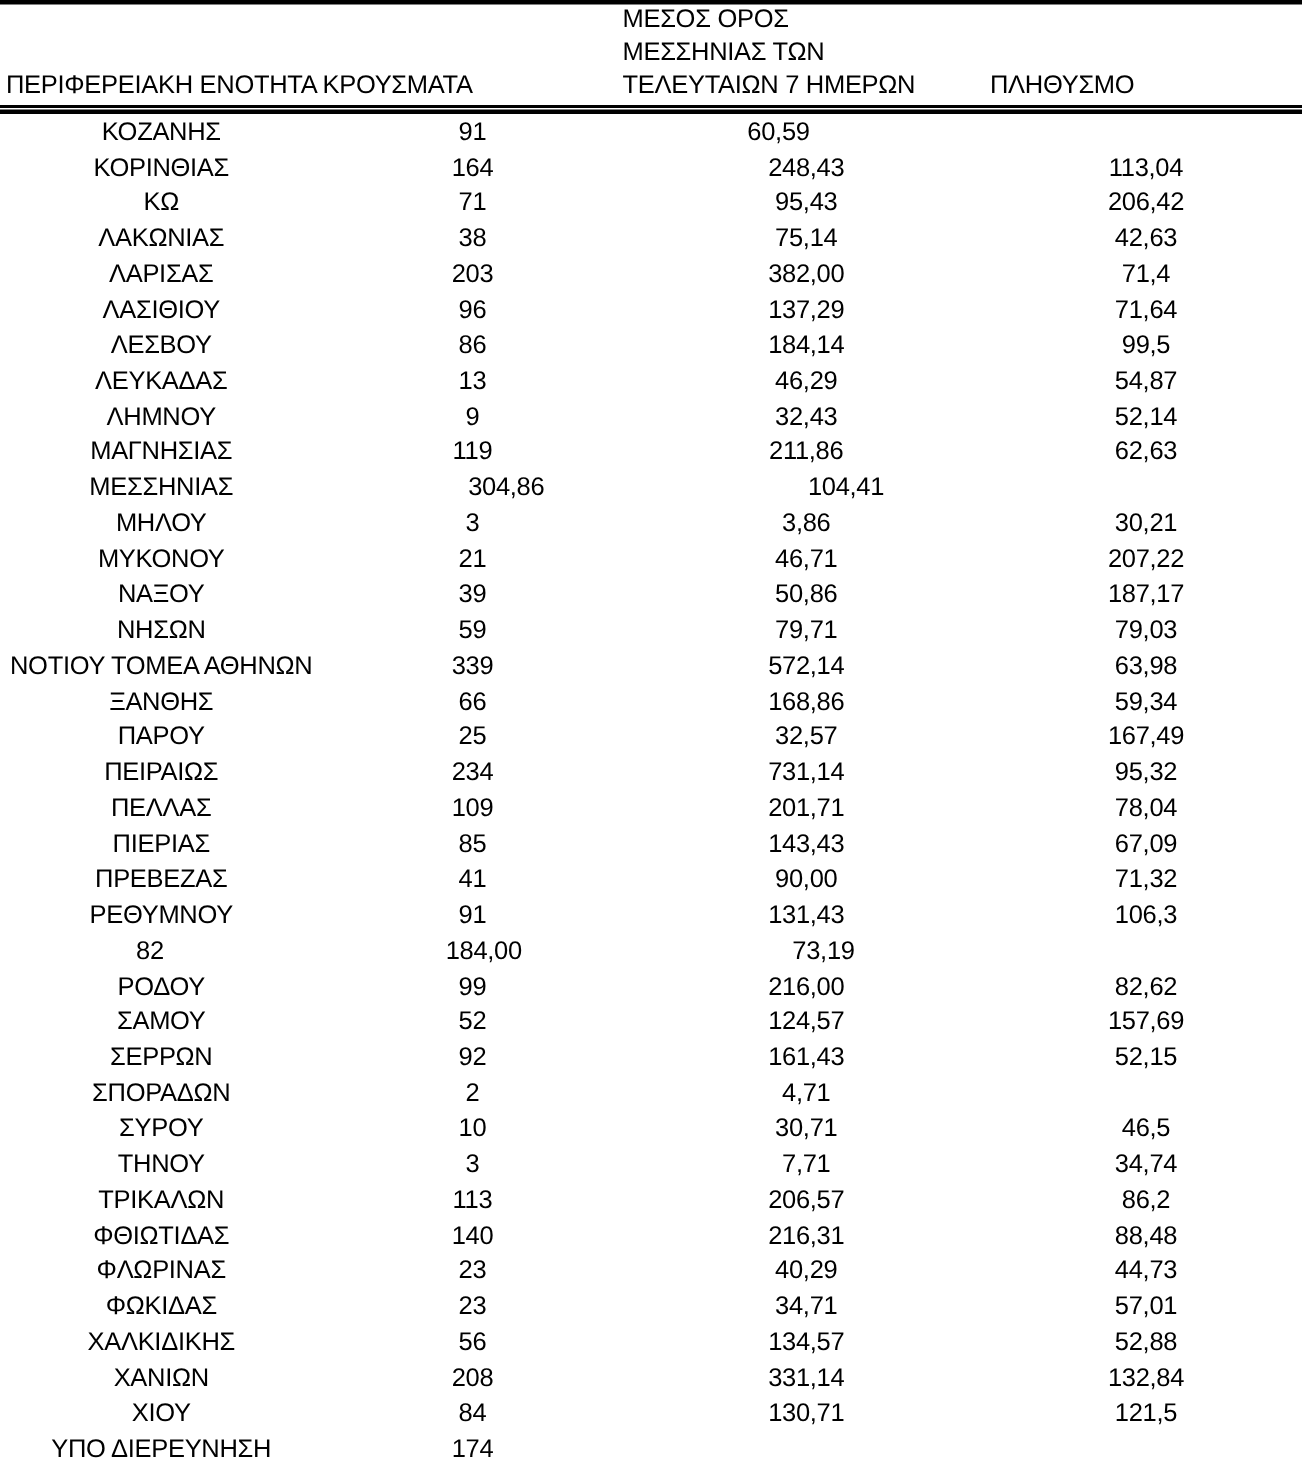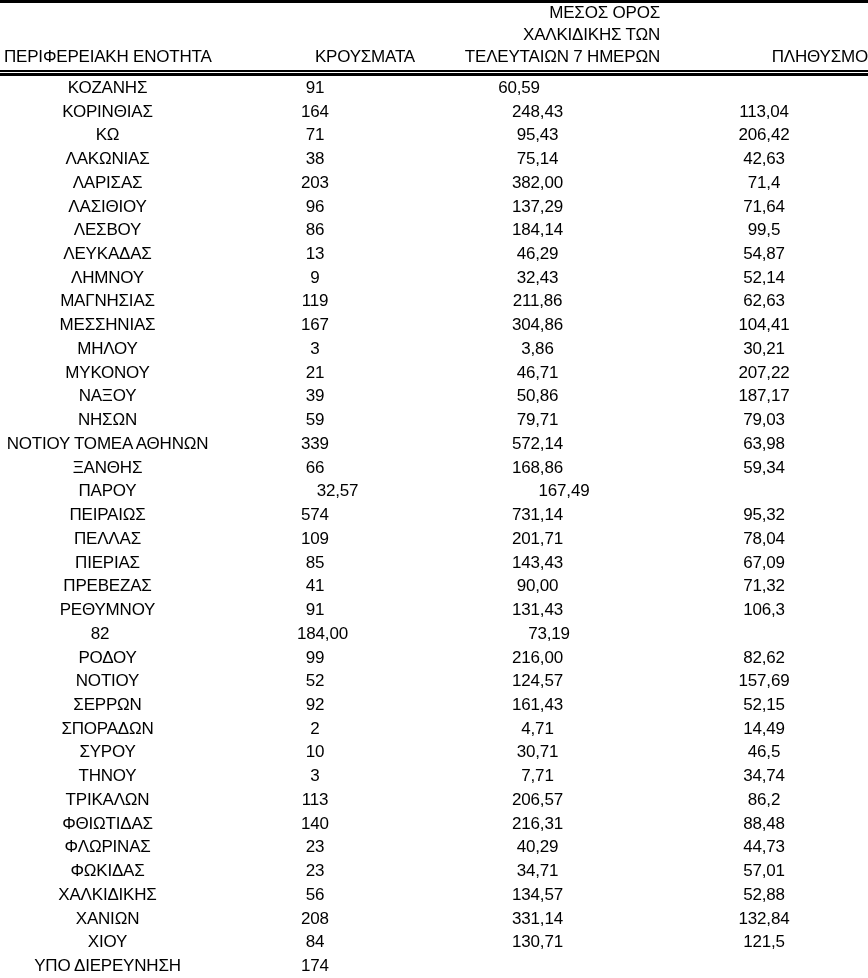--- a/index.html
+++ b/index.html
@@ -31,21 +31,21 @@
   .hcell {
     display: flex;
     flex-direction: column;
     justify-content: flex-end;
     box-sizing: border-box;
     font-size: 17px;
     padding-bottom: 2px;
   }
   .hcell .hline {
     line-height: 22px;
-    text-align: right;
+    text-align: left;
     white-space: nowrap;
   }
   .c0 { width: 215px; }
   .c1 { width: 200px; }
   .c2 { width: 245px; }
   .c3 { width: 208px; gap: 48px; }
   .hcell.c0 { padding-left: 4px; }
   .hcell.c0 .hline { text-align: left; margin-top: 33px; }
   .header-sep .thin {
     width: 868px;
@@ -84,21 +84,21 @@
 
   <div class="thead">
     <div class="hcell c0">
       <div class="hline">ΠΕΡΙΦΕΡΕΙΑΚΗ ΕΝΟΤΗΤΑ</div>
     </div>
     <div class="hcell c1">
       <div class="hline">ΚΡΟΥΣΜΑΤΑ</div>
     </div>
     <div class="hcell c2">
       <div class="hline">ΜΕΣΟΣ ΟΡΟΣ</div>
-      <div class="hline">ΧΑΛΚΙΔΙΚΗΣ ΤΩΝ</div>
+      <div class="hline">ΜΕΣΣΗΝΙΑΣ ΤΩΝ</div>
       <div class="hline">ΤΕΛΕΥΤΑΙΩΝ 7 ΗΜΕΡΩΝ</div>
     </div>
     <div class="hcell c3">
       <div class="hline">ΚΡΟΥΣΜΑΤΑ ΑΝΑ 100000</div>
       <div class="hline">ΠΛΗΘΥΣΜΟ</div>
     </div>
   </div>
 
   <div class="header-sep">
     <div class="thin"></div>
@@ -160,21 +160,20 @@
         <div class="tcell c3">52,14</div>
       </div>
       <div class="trow">
         <div class="tcell c0">ΜΑΓΝΗΣΙΑΣ</div>
         <div class="tcell c1">119</div>
         <div class="tcell c2">211,86</div>
         <div class="tcell c3">62,63</div>
       </div>
       <div class="trow">
         <div class="tcell c0">ΜΕΣΣΗΝΙΑΣ</div>
-        <div class="tcell c1">167</div>
         <div class="tcell c2">304,86</div>
         <div class="tcell c3">104,41</div>
       </div>
       <div class="trow">
         <div class="tcell c0">ΜΗΛΟΥ</div>
         <div class="tcell c1">3</div>
         <div class="tcell c2">3,86</div>
         <div class="tcell c3">30,21</div>
       </div>
       <div class="trow">
@@ -202,26 +201,27 @@
         <div class="tcell c3">63,98</div>
       </div>
       <div class="trow">
         <div class="tcell c0">ΞΑΝΘΗΣ</div>
         <div class="tcell c1">66</div>
         <div class="tcell c2">168,86</div>
         <div class="tcell c3">59,34</div>
       </div>
       <div class="trow">
         <div class="tcell c0">ΠΑΡΟΥ</div>
+        <div class="tcell c1">25</div>
         <div class="tcell c2">32,57</div>
         <div class="tcell c3">167,49</div>
       </div>
       <div class="trow">
         <div class="tcell c0">ΠΕΙΡΑΙΩΣ</div>
-        <div class="tcell c1">574</div>
+        <div class="tcell c1">234</div>
         <div class="tcell c2">731,14</div>
         <div class="tcell c3">95,32</div>
       </div>
       <div class="trow">
         <div class="tcell c0">ΠΕΛΛΑΣ</div>
         <div class="tcell c1">109</div>
         <div class="tcell c2">201,71</div>
         <div class="tcell c3">78,04</div>
       </div>
       <div class="trow">
@@ -247,36 +247,35 @@
         <div class="tcell c2">184,00</div>
         <div class="tcell c3">73,19</div>
       </div>
       <div class="trow">
         <div class="tcell c0">ΡΟΔΟΥ</div>
         <div class="tcell c1">99</div>
         <div class="tcell c2">216,00</div>
         <div class="tcell c3">82,62</div>
       </div>
       <div class="trow">
-        <div class="tcell c0">ΝΟΤΙΟΥ</div>
+        <div class="tcell c0">ΣΑΜΟΥ</div>
         <div class="tcell c1">52</div>
         <div class="tcell c2">124,57</div>
         <div class="tcell c3">157,69</div>
       </div>
       <div class="trow">
         <div class="tcell c0">ΣΕΡΡΩΝ</div>
         <div class="tcell c1">92</div>
         <div class="tcell c2">161,43</div>
         <div class="tcell c3">52,15</div>
       </div>
       <div class="trow">
         <div class="tcell c0">ΣΠΟΡΑΔΩΝ</div>
         <div class="tcell c1">2</div>
         <div class="tcell c2">4,71</div>
-        <div class="tcell c3">14,49</div>
       </div>
       <div class="trow">
         <div class="tcell c0">ΣΥΡΟΥ</div>
         <div class="tcell c1">10</div>
         <div class="tcell c2">30,71</div>
         <div class="tcell c3">46,5</div>
       </div>
       <div class="trow">
         <div class="tcell c0">ΤΗΝΟΥ</div>
         <div class="tcell c1">3</div>

